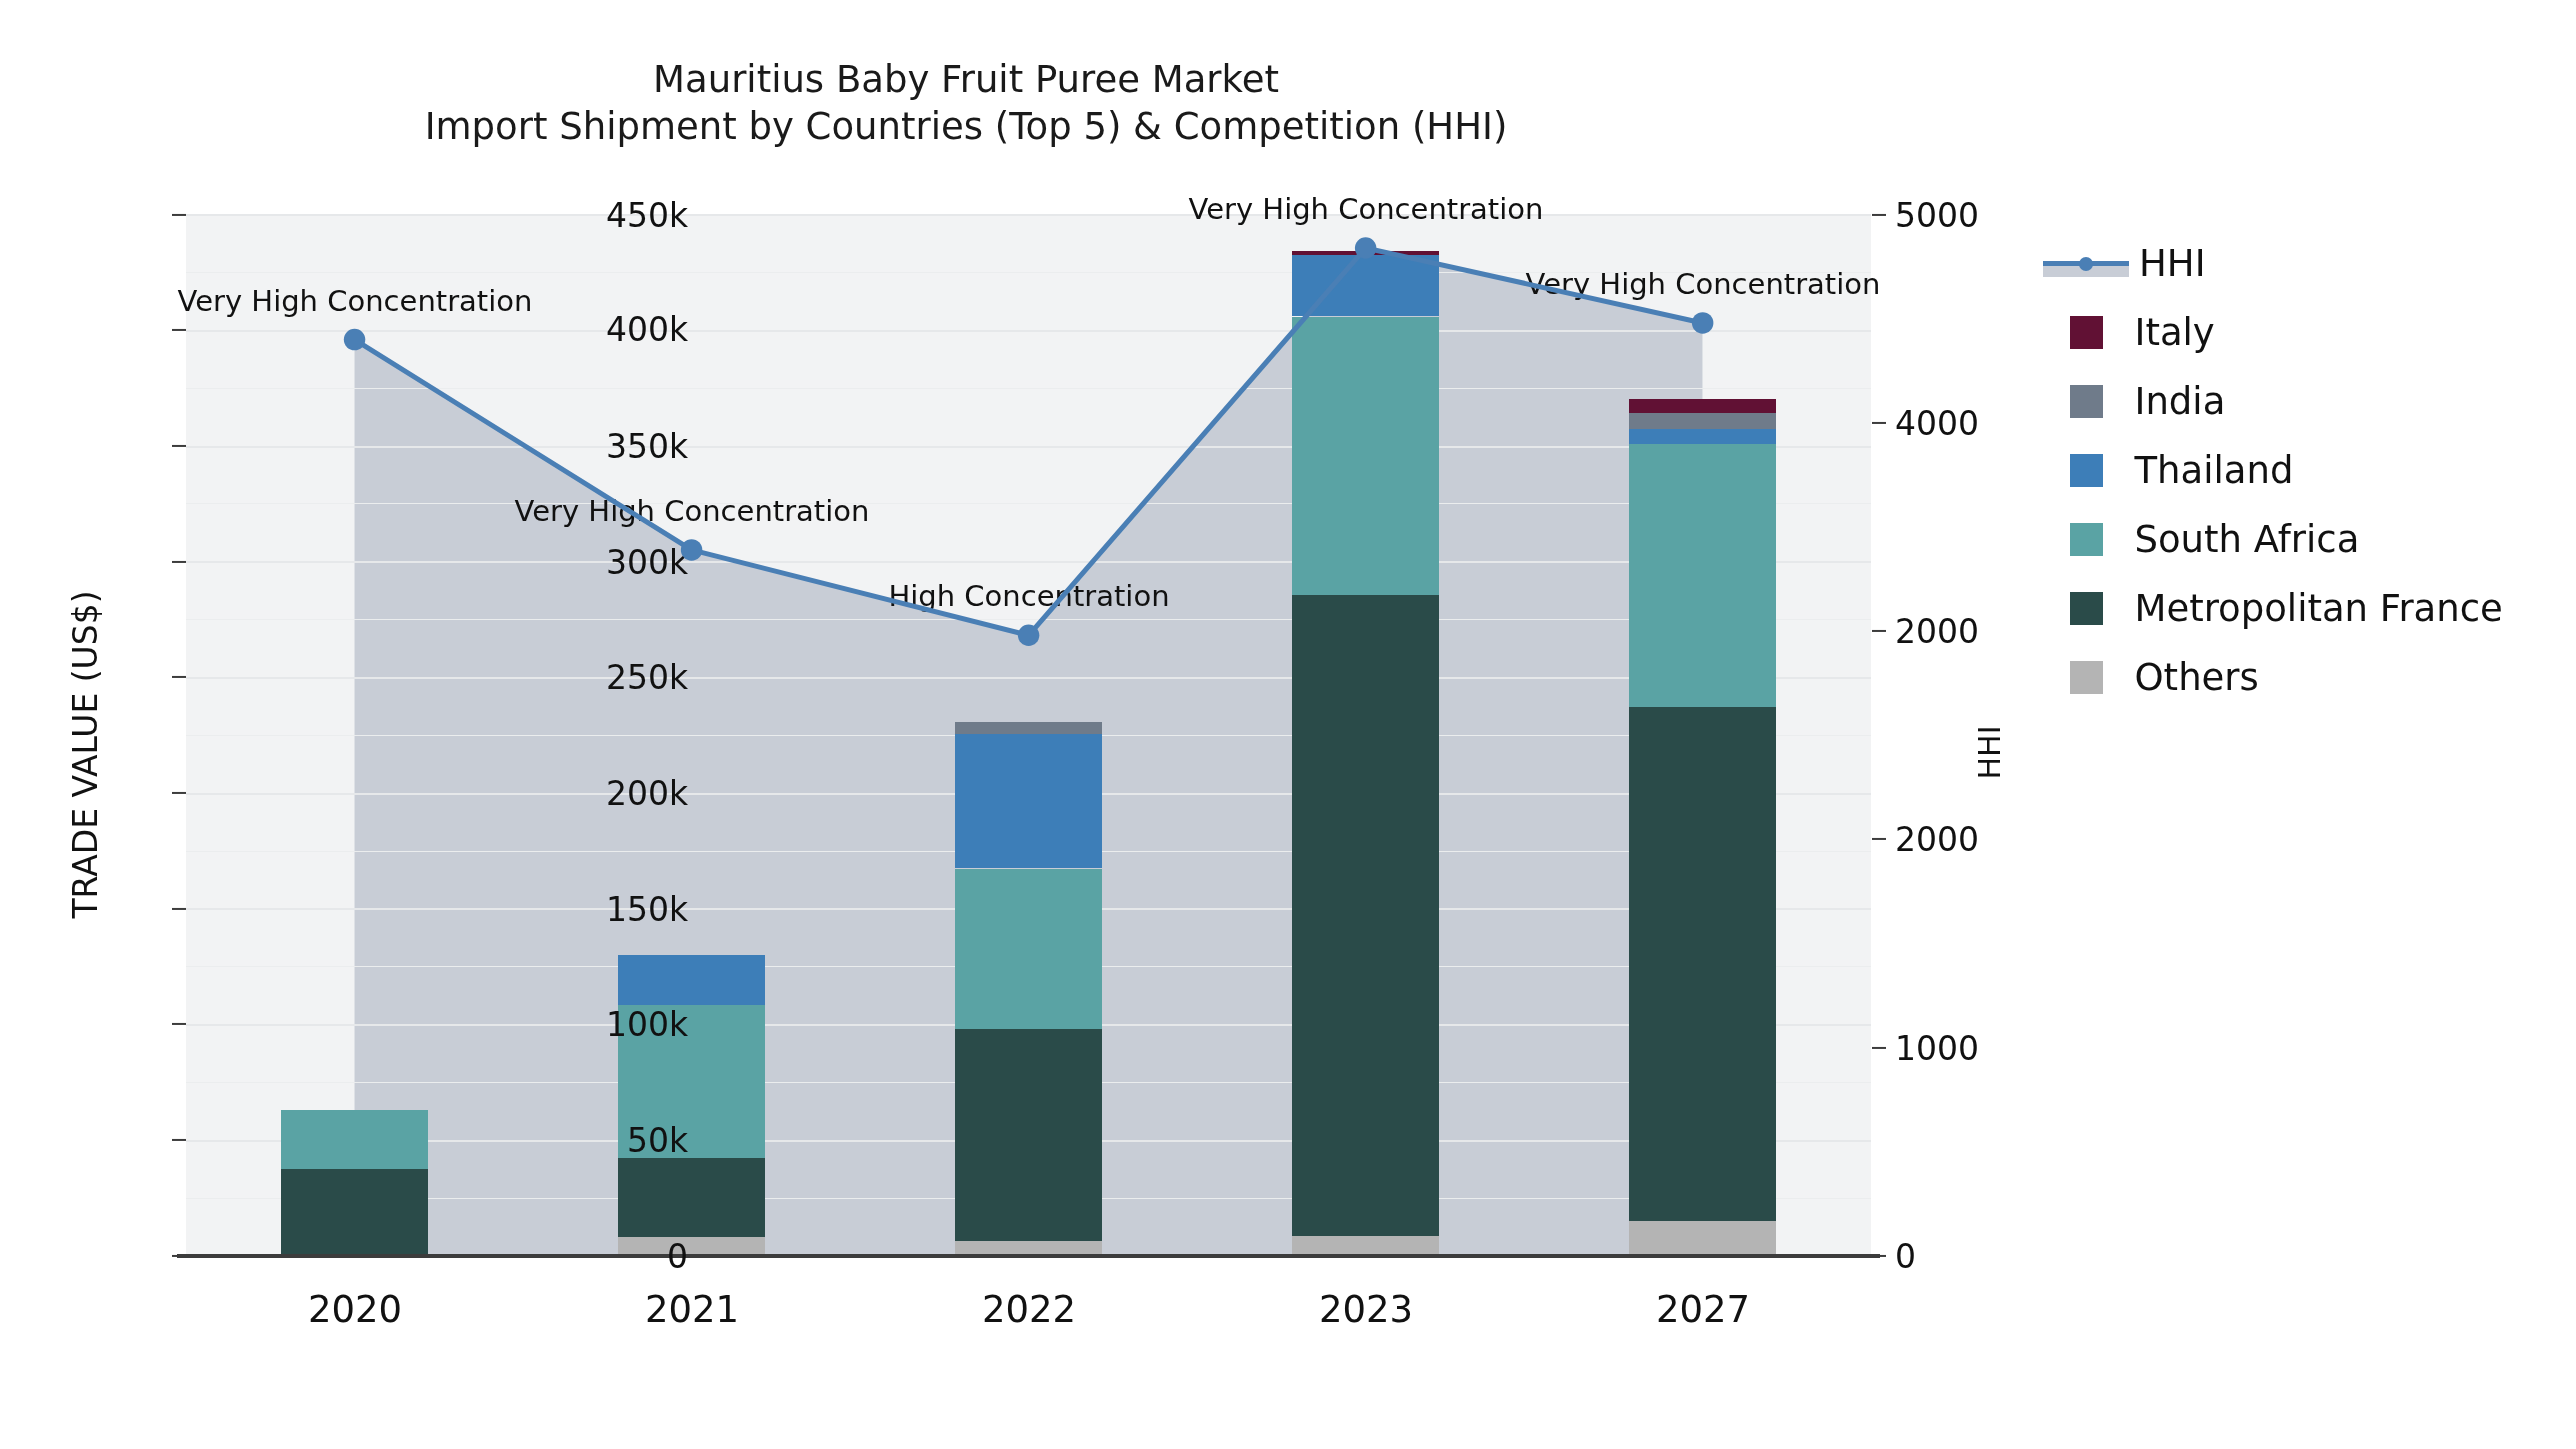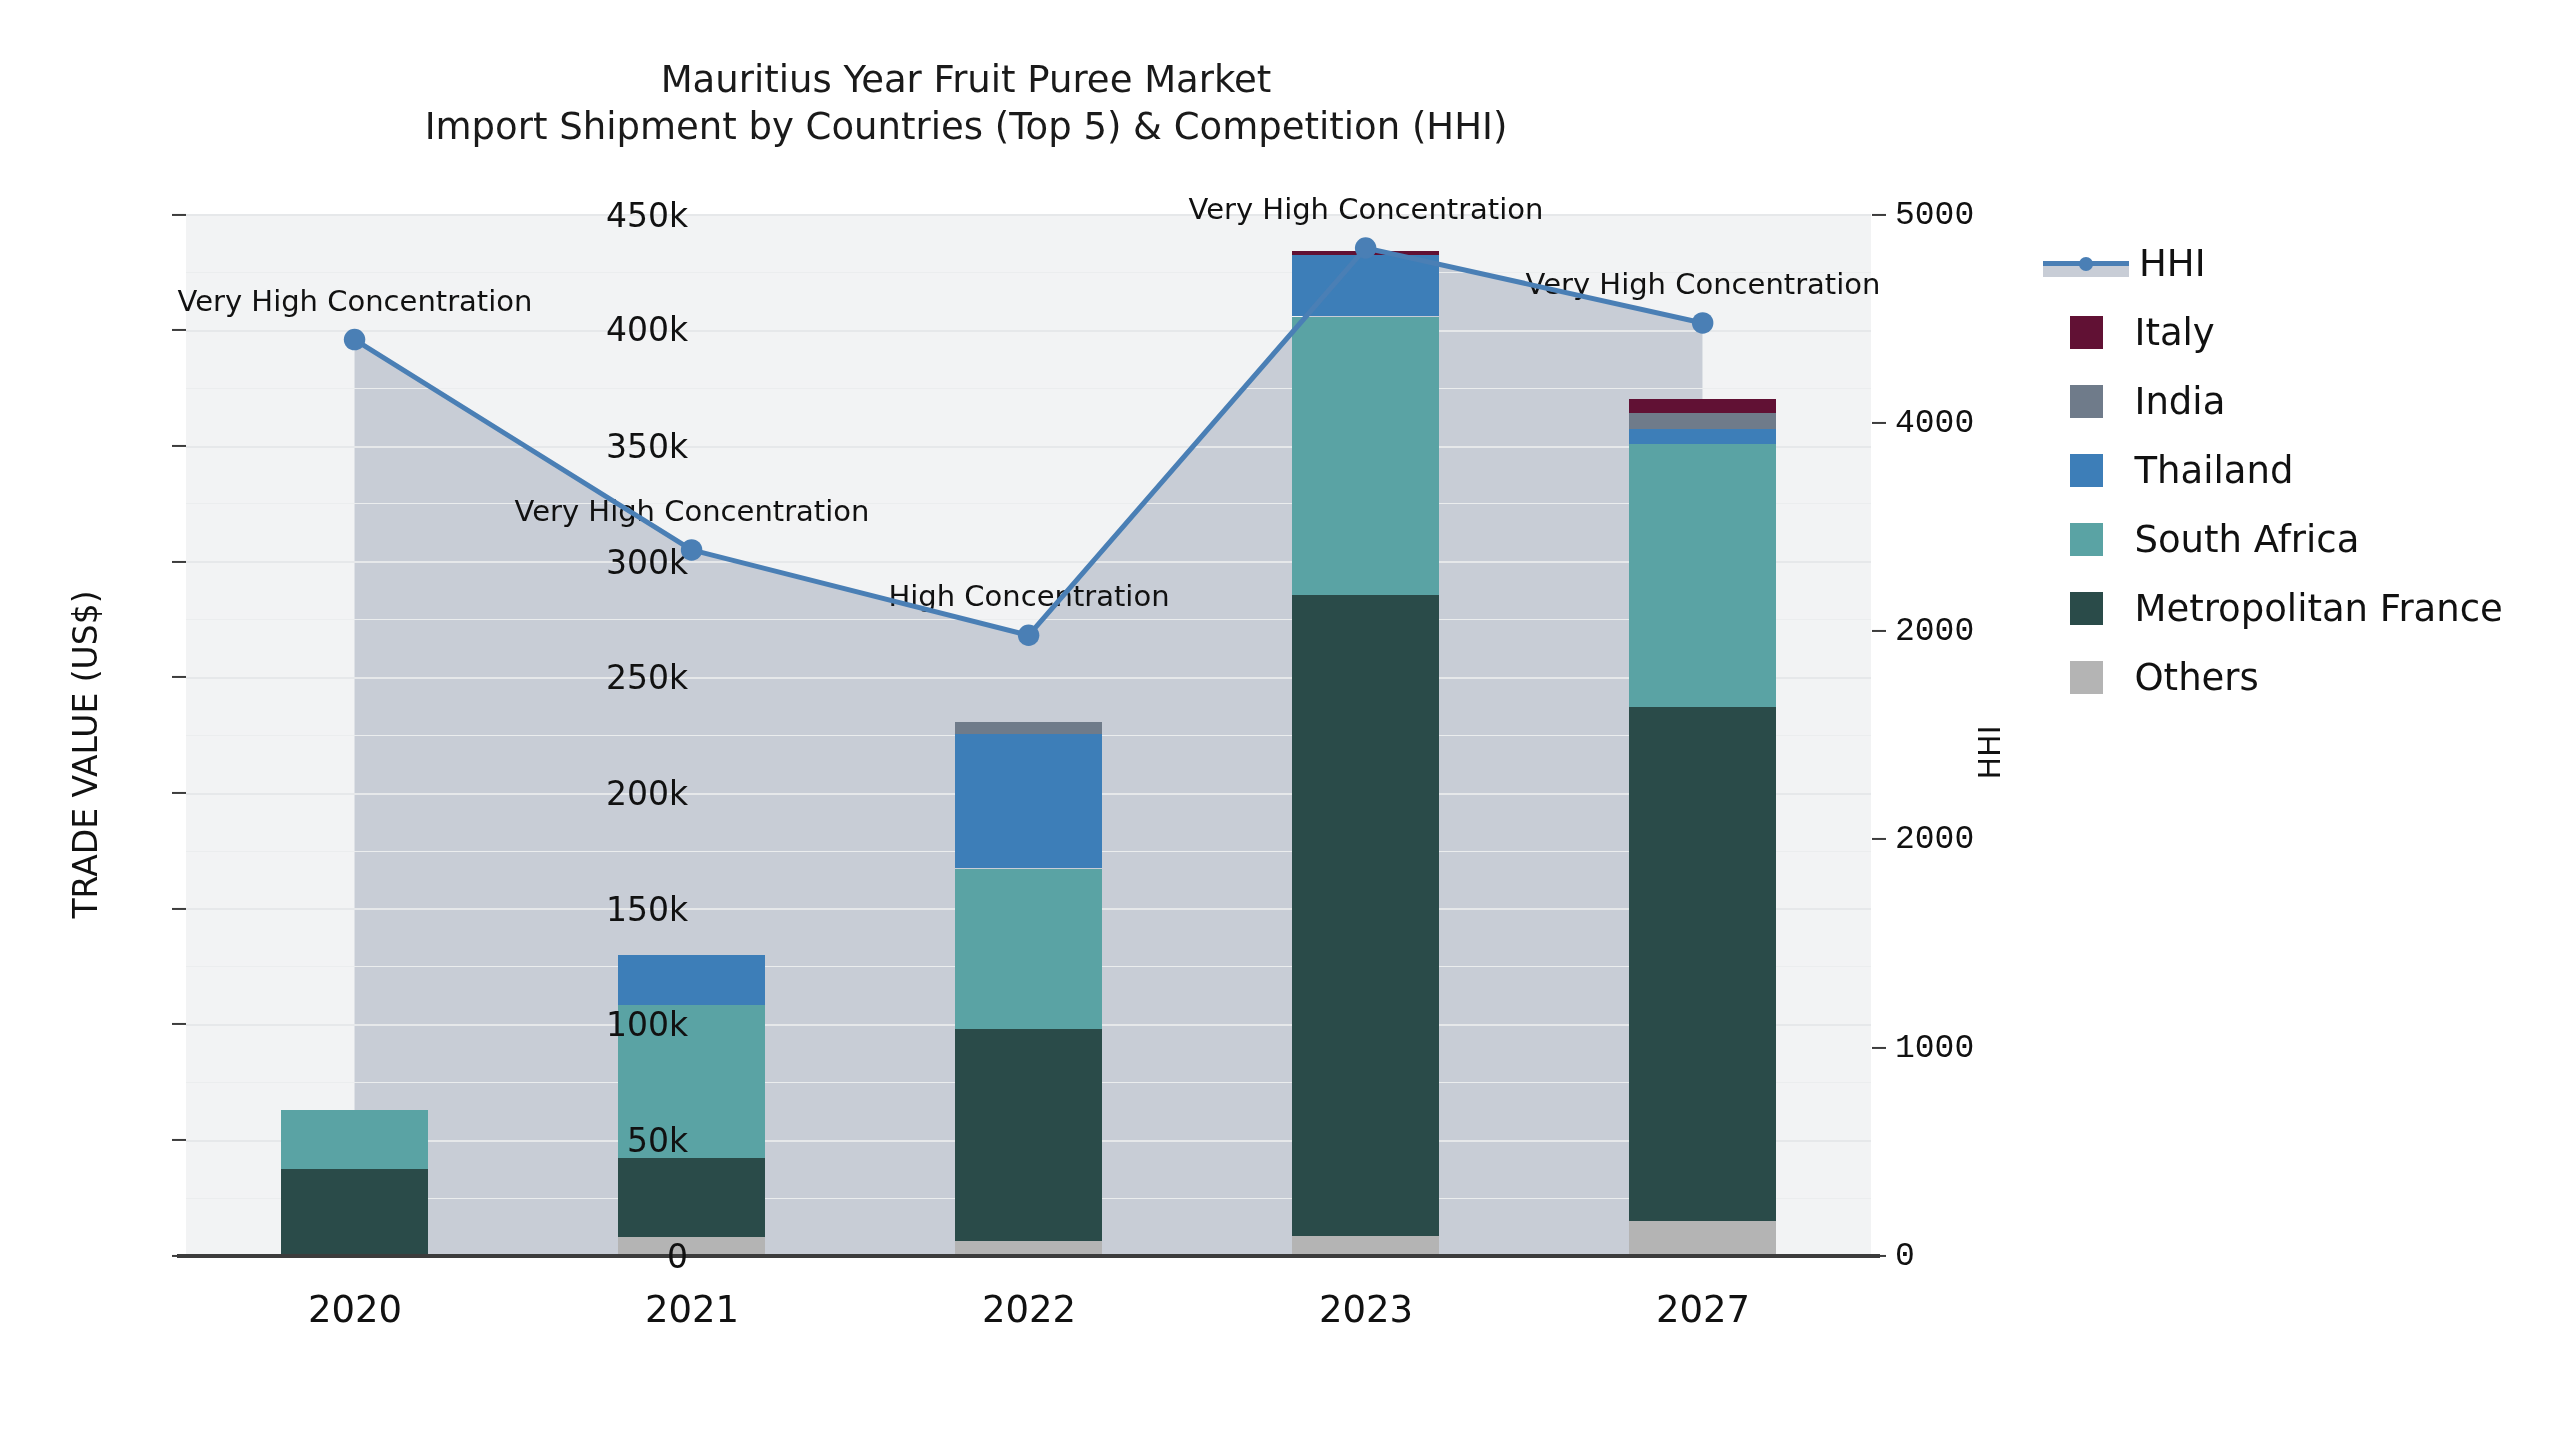--- a/index.html
+++ b/index.html
@@ -17,21 +17,21 @@
   .gridline.minor{background:#ebedee;height:1.4px;}
 
   .axis-bottom{position:absolute;left:177px;top:1254px;width:1703px;height:3.6px;background:#3c3c3c;}
 
   
   .ytick-l{position:absolute;right:1888px;width:301px;text-align:right;font-size:33px;color:#111;transform:translateY(-50%);white-space:nowrap;}
   .ytick-l-mark{position:absolute;left:172px;width:14.3px;height:2.1px;background:#3c3c3c;transform:translateY(-50%);}
   .ylabel-left{position:absolute;left:-165px;top:735px;width:501px;text-align:center;font-size:33px;color:#111;transform:rotate(-90deg);white-space:nowrap;}
 
   
-  .ytick-r{position:absolute;left:1895px;width:301px;text-align:left;font-size:33px;color:#111;transform:translateY(-50%);white-space:nowrap;font-family:Liberation Mono, monospace;}
+  .ytick-r{position:absolute;left:1895px;width:301px;text-align:left;font-size:33px;color:#111;transform:translateY(-50%);white-space:nowrap;}
   .ytick-r-mark{position:absolute;left:1872px;width:14.3px;height:2.1px;background:#3c3c3c;transform:translateY(-50%);}
   .ylabel-right{position:absolute;left:1832px;top:735px;width:315px;text-align:center;font-size:30px;color:#111;transform:rotate(-90deg);white-space:nowrap;}
 
   
   .xtick{position:absolute;top:1270px;width:286px;text-align:center;font-size:37px;color:#111;transform:translateX(-50%);margin-top:18px;}
   .xlabel{position:absolute;left:0;top:1363px;width:2061px;text-align:center;font-size:33px;color:#111;}
 
   
   .bar-seg{position:absolute;}
 
@@ -49,21 +49,21 @@
   .legend-label{font-size:37px;color:#111;white-space:nowrap;}
 
   svg.overlay{position:absolute;left:0;top:0;width:2576px;height:1449px;pointer-events:none;}
 </style>
 </head>
 <body>
 
 <div id="root">
 
   <div class="title-block">
-    <div class="title-line">Mauritius Year Fruit Puree Market</div>
+    <div class="title-line">Mauritius Baby Fruit Puree Market</div>
     <div class="title-line">Import Shipment by Countries (Top 5) &amp; Competition (HHI)</div>
   </div>
 
   <div class="plot">
     <div id="hhi-band">
         <svg width="1685" height="1041" style="position: absolute; left: 0px; top: 0px;" viewBox="0 0 2355 1455">
           <polygon points="235.5,1455 235.5,174.5999999999999 706.5,468.5099999999999 1177.5,587.82 1648.5,46.559999999999945 2119.5,151.31999999999994 2119.5,1455" fill="#c8cdd6"></polygon>
         </svg>
       </div>
     <div id="gridlines">

